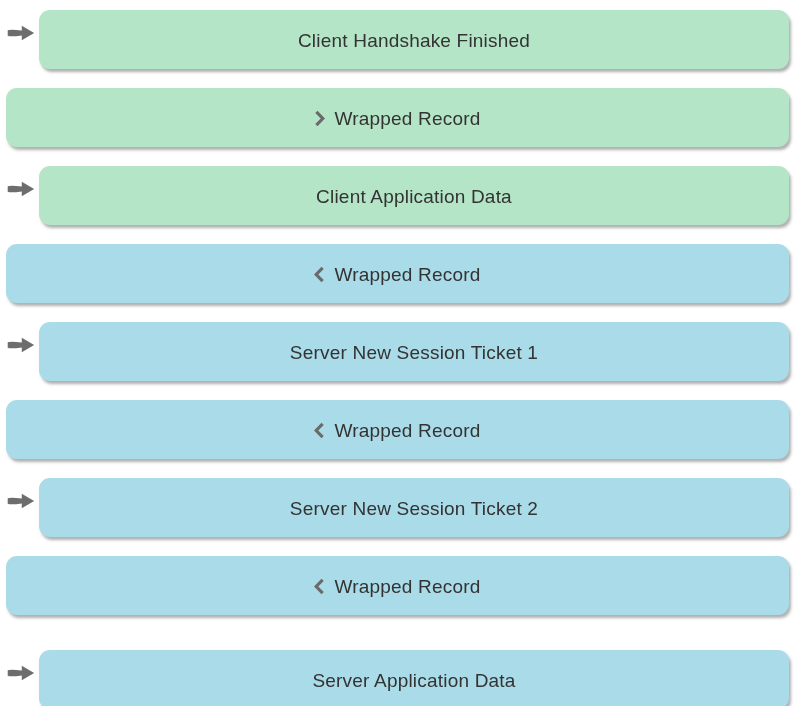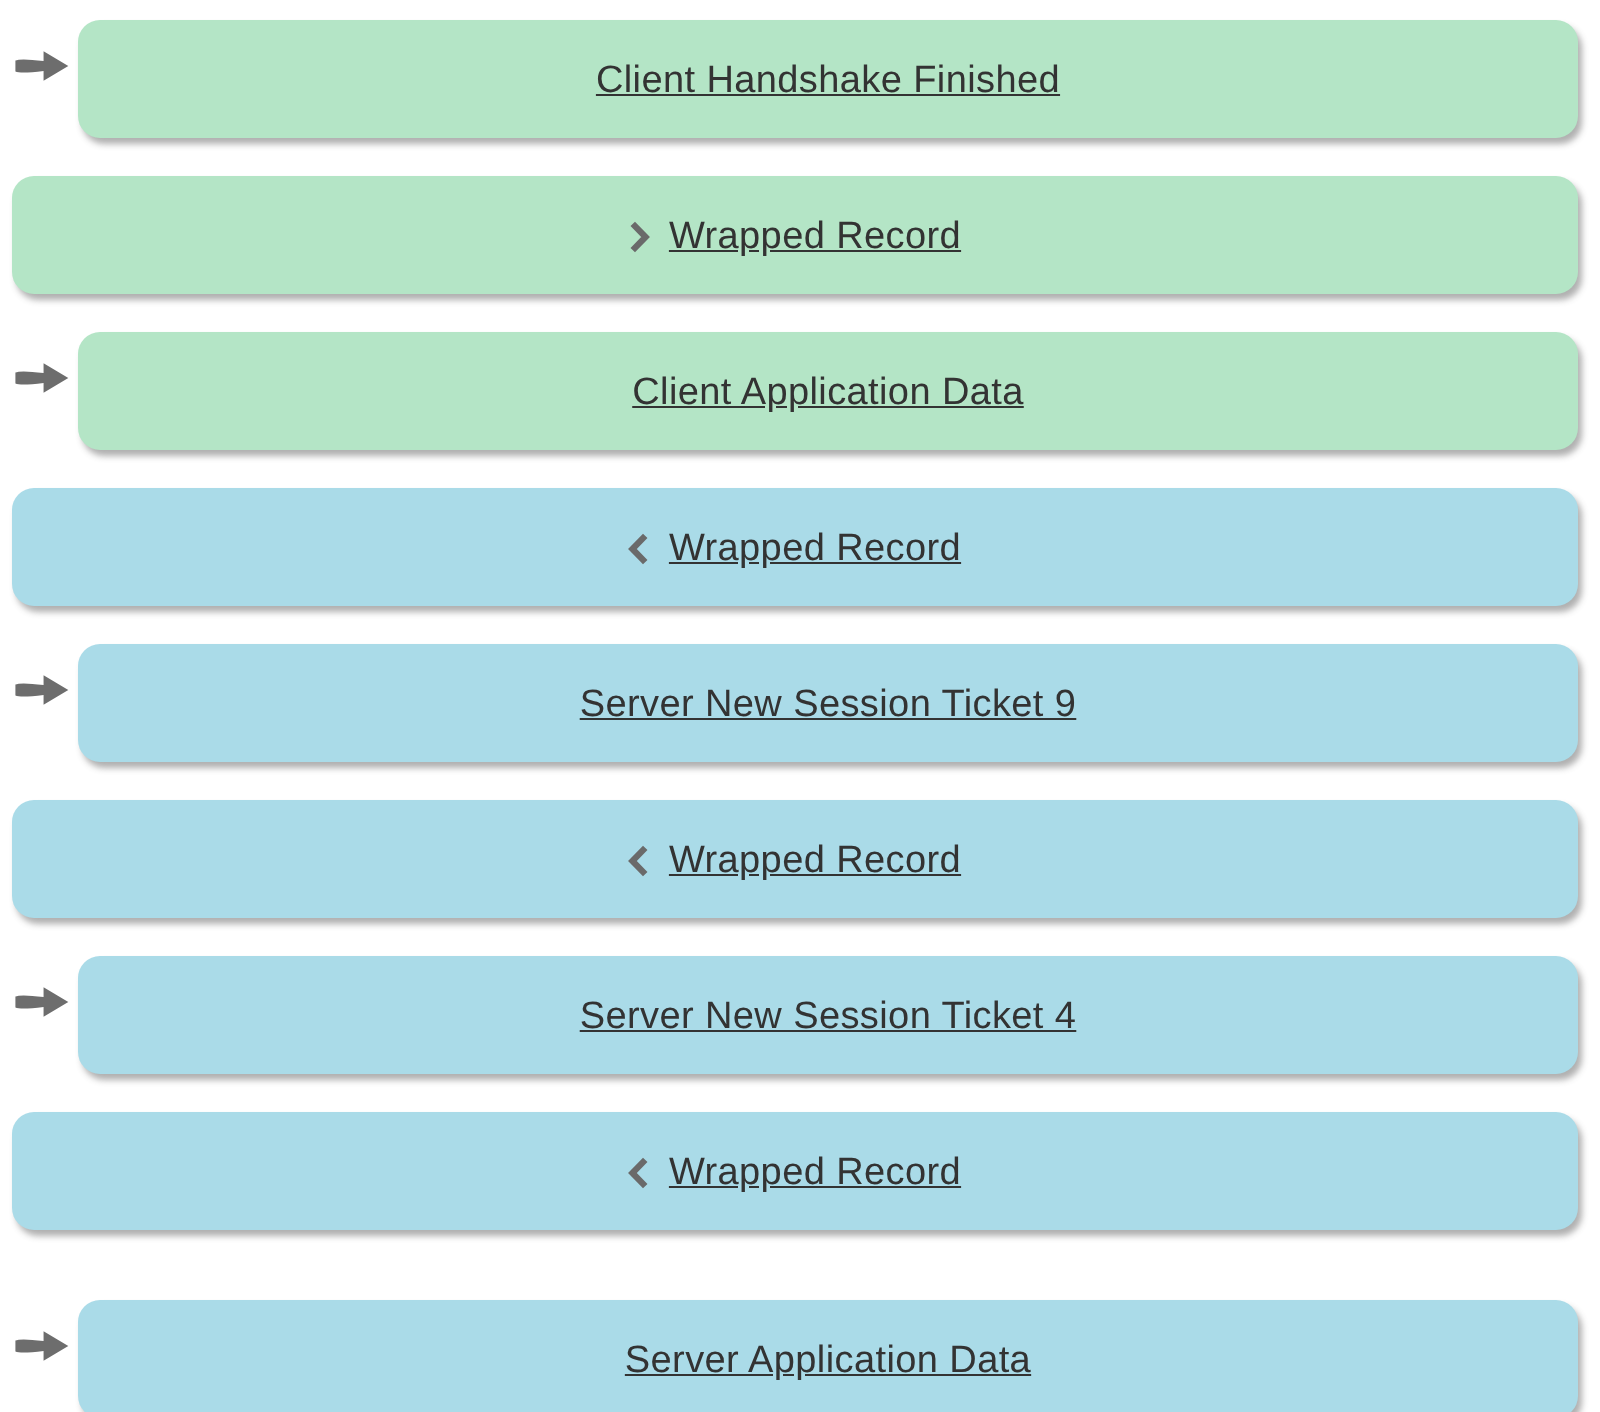--- a/index.html
+++ b/index.html
@@ -47,21 +47,20 @@
     height: 18px;
   }
   .box-label {
     display: flex;
     align-items: center;
     gap: 9px;
     font-size: 19px;
     letter-spacing: 0.2px;
     color: var(--text-color);
     padding-top: 3px;
-    text-decoration: underline;
   }
   .chevron-icon {
     display: inline-flex;
     width: 11px;
     height: 17px;
     margin-top: -2px;
   }
 </style>
 </head>
 <body>
@@ -106,41 +105,41 @@
         <span>Wrapped Record</span>
       </span>
     </div>
   </div>
 
   <div class="row has-arrow server">
     <svg class="arrow-icon" viewBox="0 0 34 20">
       <path d="M2 6.8 Q5 5.3 18.5 7.1 L18.5 1.4 L33 10 L18.5 18.6 L18.5 12.9 Q5 14.7 2 13.2 Z" fill="#6d6d6d"></path>
     </svg>
     <div class="record-box">
-      <span class="box-label">Server New Session Ticket 9</span>
+      <span class="box-label">Server New Session Ticket 1</span>
     </div>
   </div>
 
   <div class="row full server">
     <div class="record-box">
       <span class="box-label">
         <svg class="chevron-icon" viewBox="0 0 12 18">
           <path d="M9.4 1.8 L2.4 9 L9.4 16.2" fill="none" stroke="#6a6a6a" stroke-width="3.4"></path>
         </svg>
         <span>Wrapped Record</span>
       </span>
     </div>
   </div>
 
   <div class="row has-arrow server">
     <svg class="arrow-icon" viewBox="0 0 34 20">
       <path d="M2 6.8 Q5 5.3 18.5 7.1 L18.5 1.4 L33 10 L18.5 18.6 L18.5 12.9 Q5 14.7 2 13.2 Z" fill="#6d6d6d"></path>
     </svg>
     <div class="record-box">
-      <span class="box-label">Server New Session Ticket 4</span>
+      <span class="box-label">Server New Session Ticket 2</span>
     </div>
   </div>
 
   <div class="row full server">
     <div class="record-box">
       <span class="box-label">
         <svg class="chevron-icon" viewBox="0 0 12 18">
           <path d="M9.4 1.8 L2.4 9 L9.4 16.2" fill="none" stroke="#6a6a6a" stroke-width="3.4"></path>
         </svg>
         <span>Wrapped Record</span>

